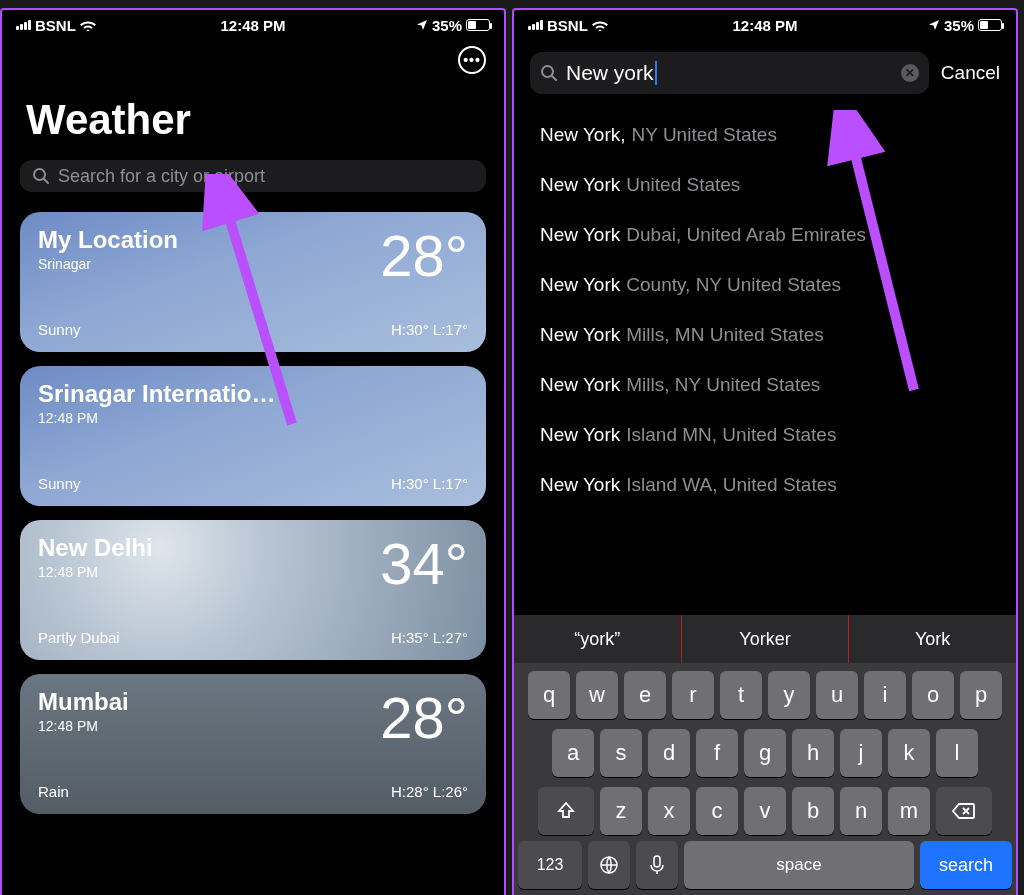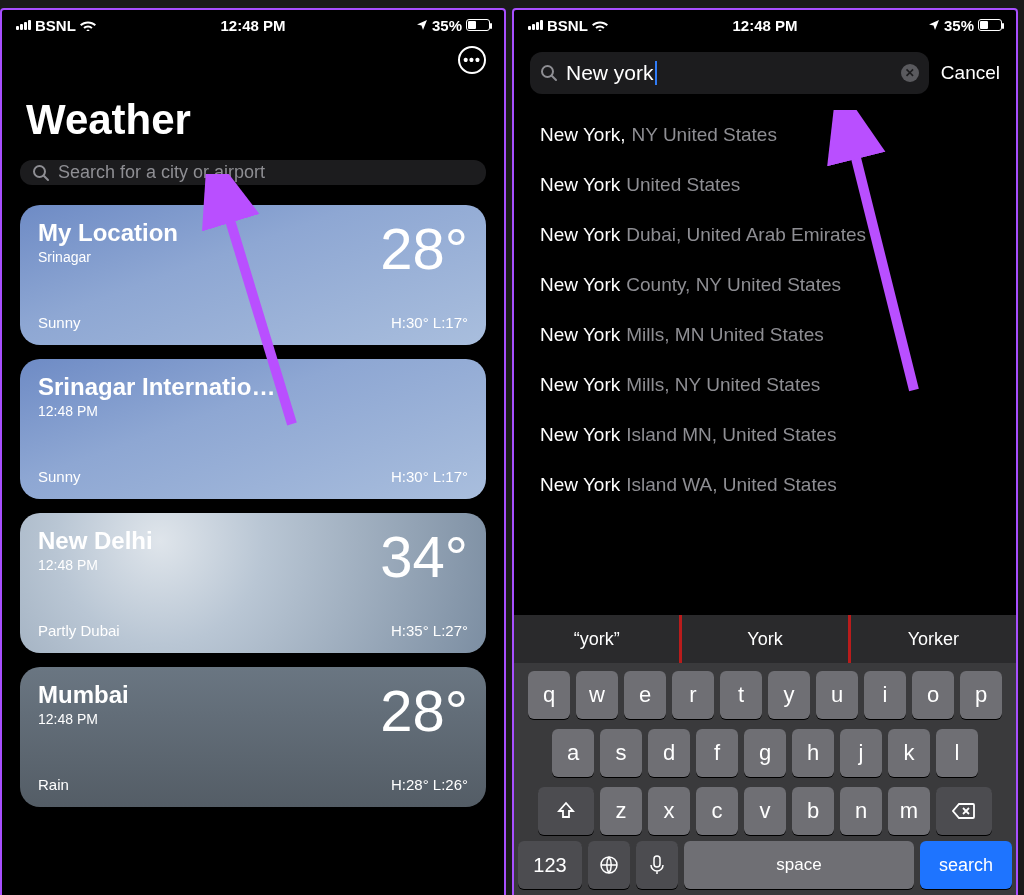--- a/index.html
+++ b/index.html
@@ -14,21 +14,21 @@
 .bars span:nth-child(1){height:4px}.bars span:nth-child(2){height:6px}.bars span:nth-child(3){height:8px}.bars span:nth-child(4){height:10px}
 .wifi-icon,.loc-icon,.battery { display:inline-block; }
 .battery { width:24px; height:12px; border:1px solid #fff; border-radius:3px; position:relative; }
 .battery::after { content:""; position:absolute; right:-3px; top:3px; width:2px; height:6px; background:#fff; border-radius:1px; }
 .battery .fill { position:absolute; left:1px; top:1px; bottom:1px; width:35%; background:#fff; border-radius:1px; }
 
 
 .more-row { display:flex; justify-content:flex-end; padding:6px 18px 0 0; }
 .more-btn { width:28px; height:28px; border:2px solid #fff; border-radius:50%; display:flex; align-items:center; justify-content:center; font-size:14px; letter-spacing:1px; font-weight:700; }
 .title-weather { font-size:42px; font-weight:700; padding:22px 24px 10px; }
-.search-bar { margin:6px 18px; background:#1c1c1e; border-radius:12px; height:25px; display:flex; align-items:center; padding:0 12px; color:#8e8e93; font-size:18px; gap:8px; }
+.search-bar { margin:6px 18px; background:#1c1c1e; border-radius:12px; height:32px; display:flex; align-items:center; padding:0 12px; color:#8e8e93; font-size:18px; gap:8px; }
 .cards { padding:14px 18px 0; display:flex; flex-direction:column; gap:14px; }
 .card { position:relative; border-radius:20px; padding:14px 18px 16px; overflow:hidden; height:140px; }
 .card.sunny { background:linear-gradient(160deg,#6e8bc5 0%,#8ea7d3 40%,#a9bedd 100%); }
 .card.cloudy { background:radial-gradient(circle at 30% 20%,#dfe5eb 0%,#b9c6d4 30%,#7c8ea2 100%); }
 .card.rain { background:linear-gradient(180deg,#6a7682 0%,#545d66 100%); }
 .card .name { font-size:24px; font-weight:700; }
 .card .sub { font-size:14px; font-weight:500; margin-top:2px; }
 .card .temp { position:absolute; right:18px; top:10px; font-size:58px; font-weight:300; }
 .card .cond { position:absolute; left:18px; bottom:14px; font-size:15px; font-weight:500; }
 .card .hilo { position:absolute; right:18px; bottom:14px; font-size:15px; font-weight:500; }
@@ -45,27 +45,27 @@
 .clear { margin-left:auto; width:18px; height:18px; border-radius:50%; background:#5a5a5e; color:#1c1c1e; display:flex; align-items:center; justify-content:center; font-size:12px; font-weight:900; }
 .cancel { color:#fff; font-size:19px; }
 .results { padding:6px 0; }
 .result { padding:14px 26px; font-size:19px; display:flex; gap:6px; }
 .result .primary { color:#fff; }
 .result .secondary { color:#8e8e93; }
 
 
 .kbd { position:absolute; left:0; right:0; bottom:0; background:#3a3a3c; }
 .sugg { display:flex; height:48px; background:#2a2a2c; }
-.sugg div { flex:1; display:flex; align-items:center; justify-content:center; color:#fff; font-size:18px; border-right:3px solid #b91c1c; }
+.sugg div { flex:1; display:flex; align-items:center; justify-content:center; color:#fff; font-size:18px; border-right:1px solid #b91c1c; }
 .sugg div:last-child{border:none;}
 .kbd-rows { padding:8px 4px 6px; display:flex; flex-direction:column; gap:10px; }
 .krow { display:flex; justify-content:center; gap:6px; }
 .key { background:#6f6f74; color:#fff; border-radius:6px; height:48px; width:42px; display:flex; align-items:center; justify-content:center; font-size:22px; box-shadow:0 1px 0 #000; }
 .key.fn { background:#4c4c50; }
-.key.wide { width:64px; font-size:20px; }
+.key.wide { width:64px; font-size:16px; }
 .key.space { flex:1; font-size:17px; }
 .key.search { background:#1e74ff; width:92px; font-size:18px; }
 .brow { display:flex; gap:6px; padding:0 4px 8px; }
 .brow .key { height:48px; }
 
 .magnifier { width:18px; height:18px; }
 </style>
 </head>
 <body>
 
@@ -236,22 +236,22 @@
               <path d="M0,0 L0,6 L8,3 z" fill="#b94fff"></path>
             </marker>
           </defs>
           <line x1="100" y1="280" x2="35" y2="20" stroke="#b94fff" stroke-width="10" marker-end="url(#ah2)"></line>
         </svg>
   </div>
 
   <div class="kbd">
     <div class="sugg">
       <div>“york”</div>
+      <div>Yorker</div>
       <div>York</div>
-      <div>Yorker</div>
     </div>
     <div class="kbd-rows">
       <div class="krow" id="krow1">
             <div class="key">q</div>
             <div class="key">w</div>
             <div class="key">e</div>
             <div class="key">r</div>
             <div class="key">t</div>
             <div class="key">y</div>
             <div class="key">u</div>

